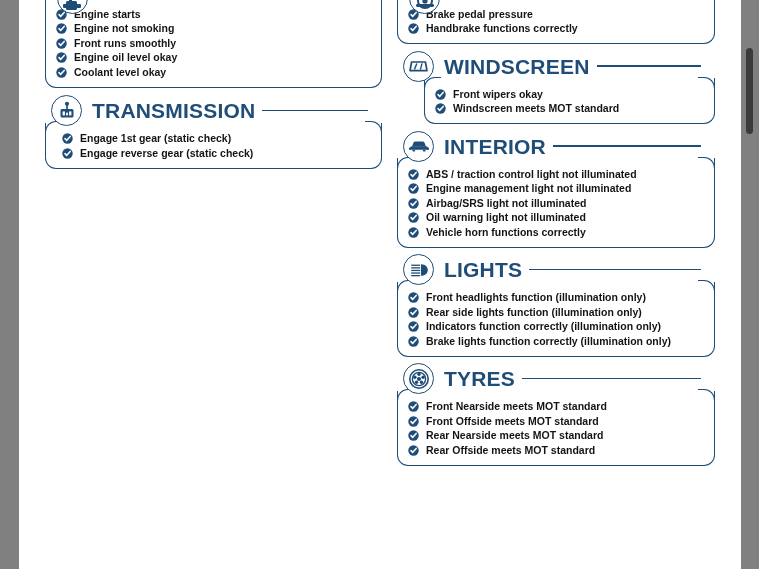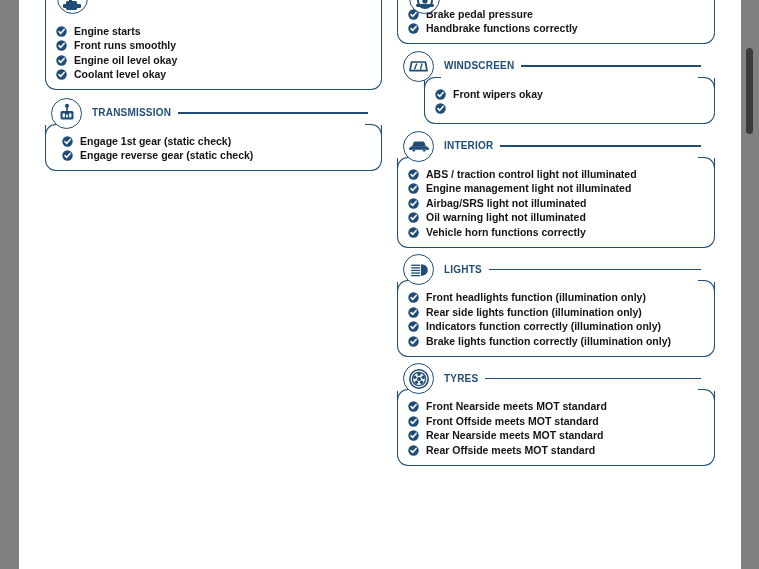--- a/index.html
+++ b/index.html
@@ -82,21 +82,21 @@
     flex: 0 0 31px;
     border: 1.6px solid #1f4d77;
     border-radius: 50%;
     background: #ffffff;
     display: flex; align-items: center; justify-content: center;
     z-index: 4;
     position: relative;
   }
   .sec-icon svg { display: block; }
   .sec-title {
-    font-size: 10px;
+    font-size: 21px;
     font-weight: bold;
     color: #1f4d77;
     letter-spacing: 0.2px;
     white-space: nowrap;
     margin-left: 8px;
     z-index: 3;
     background: #ffffff;
     padding: 0 5px 0 2px;
     line-height: 1;
   }
@@ -150,38 +150,47 @@
   }
 </style>
 </head>
 <body>
 
 <div id="page">
 
   <div class="col" id="col-left">
 
     <div class="section" style="margin-bottom:10px;">
-      <div class="card clipped" style="padding-top:24px;text-align:right;">
+      <div class="card clipped" style="padding-top:7px;text-align:right;">
         <div class="clipped-icon-wrap">
           <svg width="21" height="16" viewBox="0 0 21 16">
             <rect x="4" y="4" width="11" height="9" rx="1.5" fill="#1f4d77"></rect>
             <rect x="14" y="7" width="5" height="4" rx="1" fill="#1f4d77"></rect>
             <rect x="1" y="7" width="4" height="4" rx="1" fill="#1f4d77"></rect>
             <rect x="7" y="0" width="3" height="5" fill="#1f4d77"></rect>
           </svg>
         </div>
         <ul class="checks">
           <li>
             <span class="chk">
               <svg width="11" height="11" viewBox="0 0 11 11">
                   <circle cx="5.5" cy="5.5" r="5.2" fill="#1f4d77"></circle>
                   <path d="M3 5.6 L4.7 7.3 L8.2 3.4" stroke="#ffffff" stroke-width="1.5" fill="none" stroke-linecap="round"></path>
                 </svg>
             </span>
             <span class="chk-text">Engine starts</span>
+          </li>
+          <li>
+            <span class="chk">
+              <svg width="11" height="11" viewBox="0 0 11 11">
+                  <circle cx="5.5" cy="5.5" r="5.2" fill="#1f4d77"></circle>
+                  <path d="M3 5.6 L4.7 7.3 L8.2 3.4" stroke="#ffffff" stroke-width="1.5" fill="none" stroke-linecap="round"></path>
+                </svg>
+            </span>
+            <span class="chk-text">Engine not smoking</span>
           </li>
           <li>
             <span class="chk">
               <svg width="11" height="11" viewBox="0 0 11 11">
                   <circle cx="5.5" cy="5.5" r="5.2" fill="#1f4d77"></circle>
                   <path d="M3 5.6 L4.7 7.3 L8.2 3.4" stroke="#ffffff" stroke-width="1.5" fill="none" stroke-linecap="round"></path>
                 </svg>
             </span>
             <span class="chk-text">Front runs smoothly</span>
           </li>
@@ -305,20 +314,21 @@
             </span>
             <span class="chk-text">Front wipers okay</span>
           </li>
           <li>
             <span class="chk">
               <svg width="11" height="11" viewBox="0 0 11 11">
                   <circle cx="5.5" cy="5.5" r="5.2" fill="#1f4d77"></circle>
                   <path d="M3 5.6 L4.7 7.3 L8.2 3.4" stroke="#ffffff" stroke-width="1.5" fill="none" stroke-linecap="round"></path>
                 </svg>
             </span>
+            <span class="chk-text">Windscreen meets MOT standard</span>
           </li>
         </ul>
       </div>
     </div>
 
     <div class="section">
       <div class="sec-head">
         <div class="sec-icon">
           <svg width="22" height="14" viewBox="0 0 22 14">
             <path d="M4 7.4 L5.6 3.6 C5.9 2.9 6.5 2.6 7.2 2.6 L14.8 2.6 C15.5 2.6 16.1 2.9 16.4 3.6 L18 7.4 Z" fill="#1f4d77"></path>

